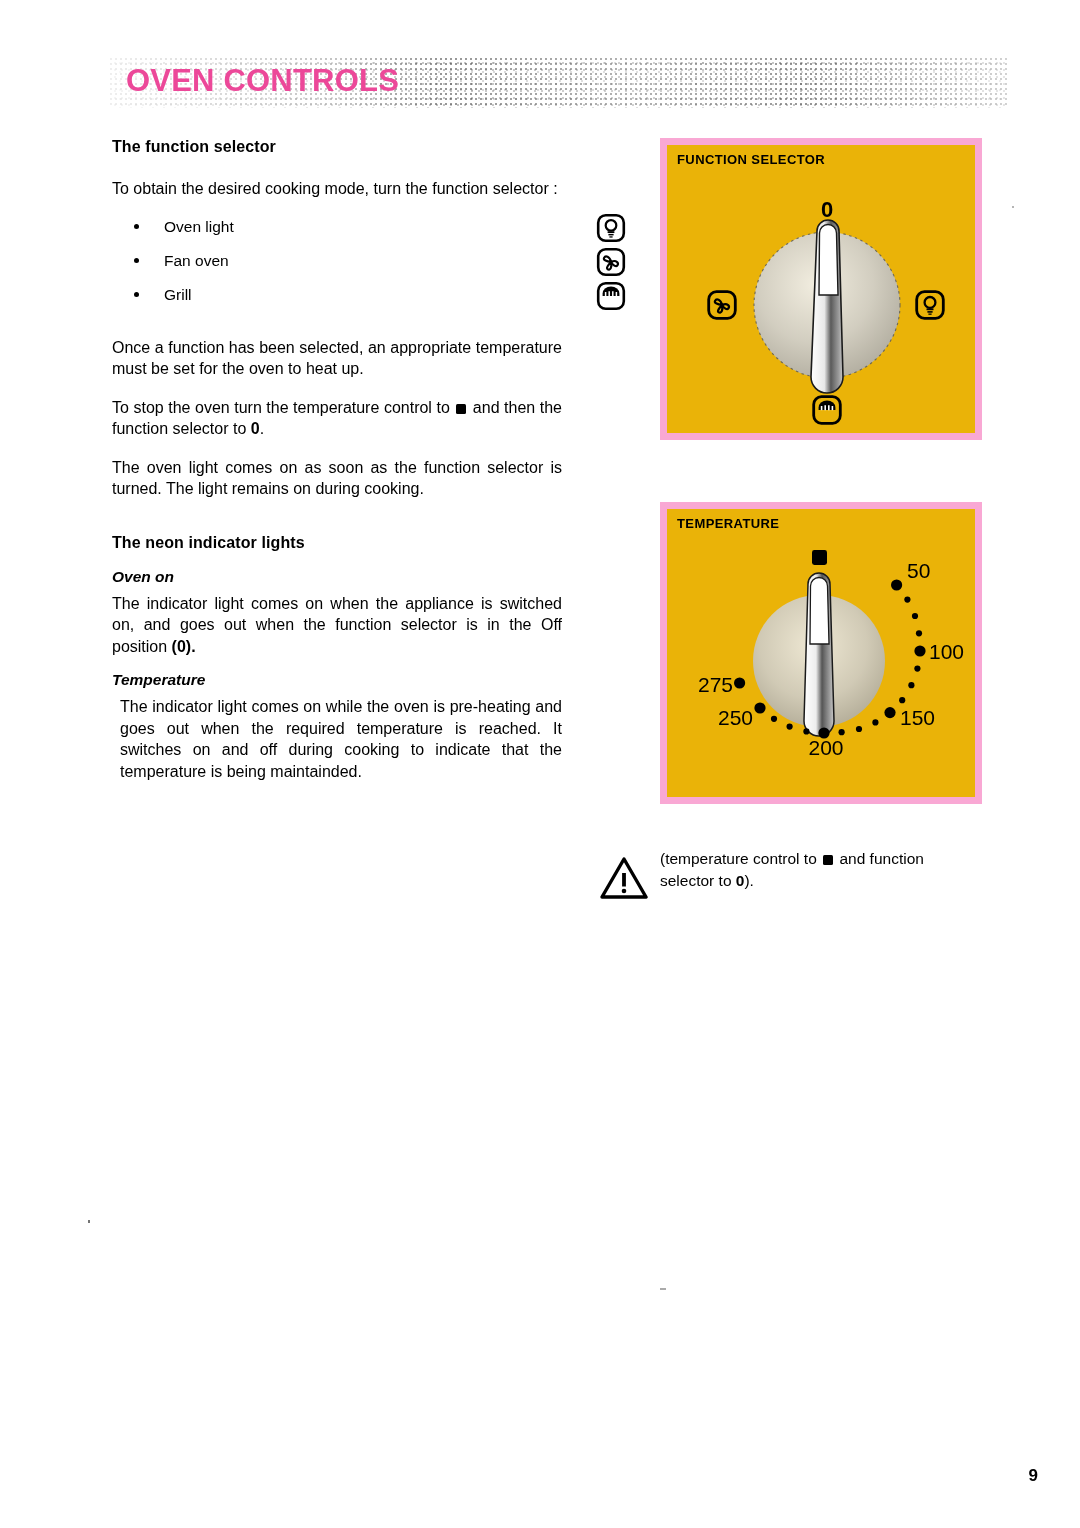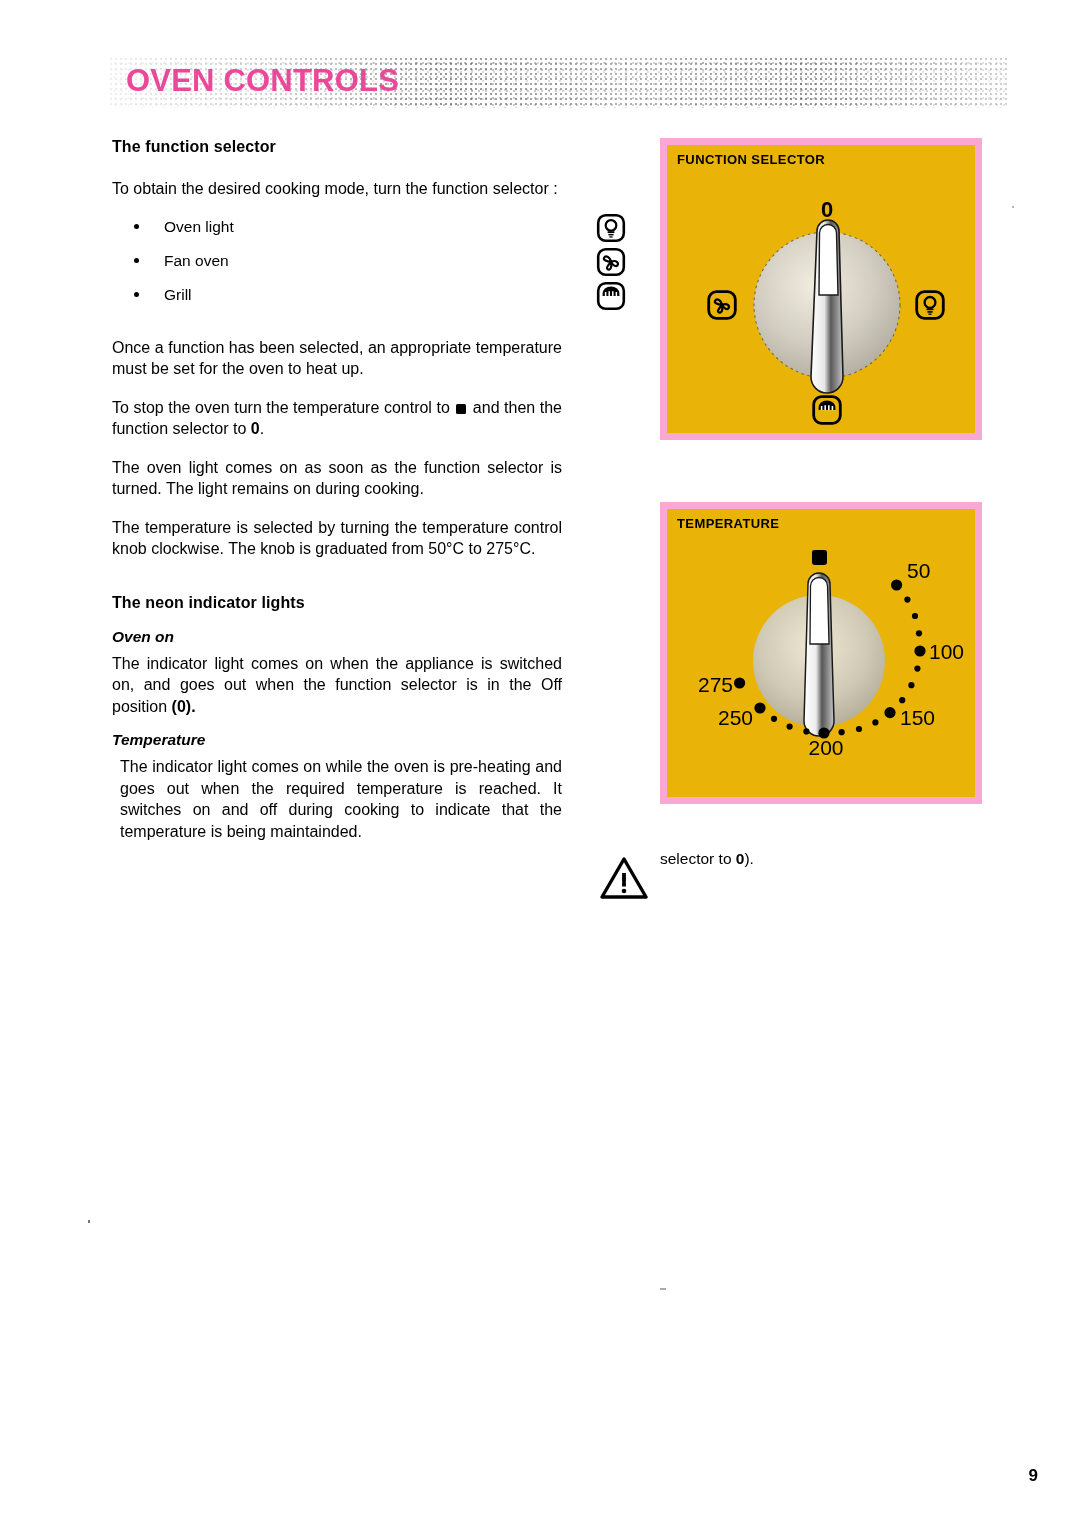--- a/index.html
+++ b/index.html
@@ -262,21 +262,20 @@
       </li>
     </ul>
 
     <p class="body">Once a function has been selected, an appropriate temperature must be set for the oven to heat up.</p>
 
     <p class="body nojust"><span>To stop the oven turn the temperature control to </span><span class="sq-glyph"></span><span> and then the function selector to </span><b class="bld">0</b><span>.</span></p>
 
     <p class="body">The oven light comes on as soon as the function selector is turned. The light remains on during cooking.</p>
 
 
-    <p class="body">The temperature is selected by turning the temperature control knob clockwise. The knob is graduated from 50°C to 275°C.</p>
 
     <h2 class="sec" style="margin-top:34px; margin-bottom:16px;">The neon indicator lights</h2>
 
     <h3 class="sub">Oven on</h3>
     <p class="body tight"><span>The indicator light comes on when the appliance is switched on, and goes out when the function selector is in the Off position </span><b class="bld">(0).</b></p>
 
     <h3 class="sub">Temperature</h3>
     <p class="body last">The indicator light comes on while the oven is pre-heating and goes out when the required temperature is reached. It switches on and off during cooking to indicate that the temperature is being maintainded.</p>
 
   </div>
@@ -416,20 +415,21 @@
 
   <div class="warn-note">
     <span class="tri">
       <svg width="48" height="44" viewBox="0 0 48 44">
         <path d="M24,3 L46,41 L2,41 Z" fill="none" stroke="#000" stroke-width="3.4" stroke-linejoin="round"></path>
         <rect x="22.1" y="17" width="3.8" height="13.5" fill="#000"></rect>
         <circle cx="24" cy="35" r="2.3" fill="#000"></circle>
       </svg>
     </span>
     <div class="wtext">
+      <div><span>(temperature control to </span><span class="sq-glyph"></span><span> and function</span></div>
       <div><span>selector to </span><b class="bld">0</b><span>).</span></div>
     </div>
   </div>
 
   <div class="page-number">9</div>
 
   <div class="speck" style="left:88px;top:1220px;width:2px;height:3px;"></div>
   <div class="speck" style="left:660px;top:1288px;width:6px;height:2px;opacity:0.4;"></div>
   <div class="speck" style="left:1012px;top:206px;width:2px;height:2px;opacity:0.35;"></div>
 

